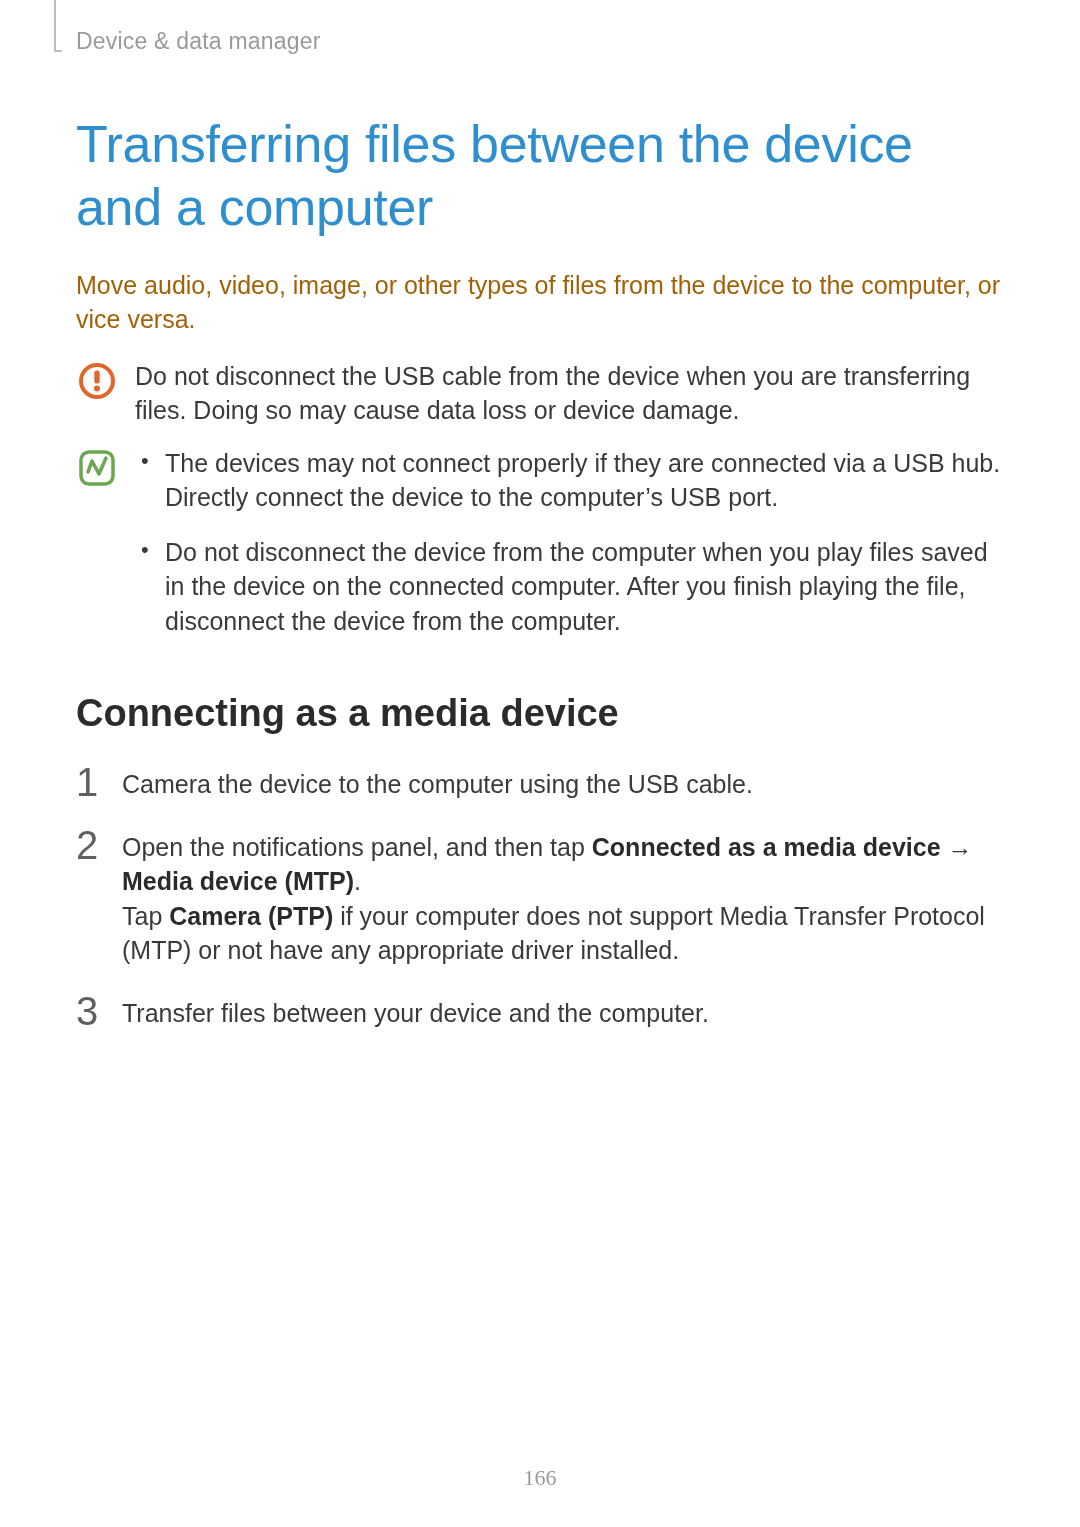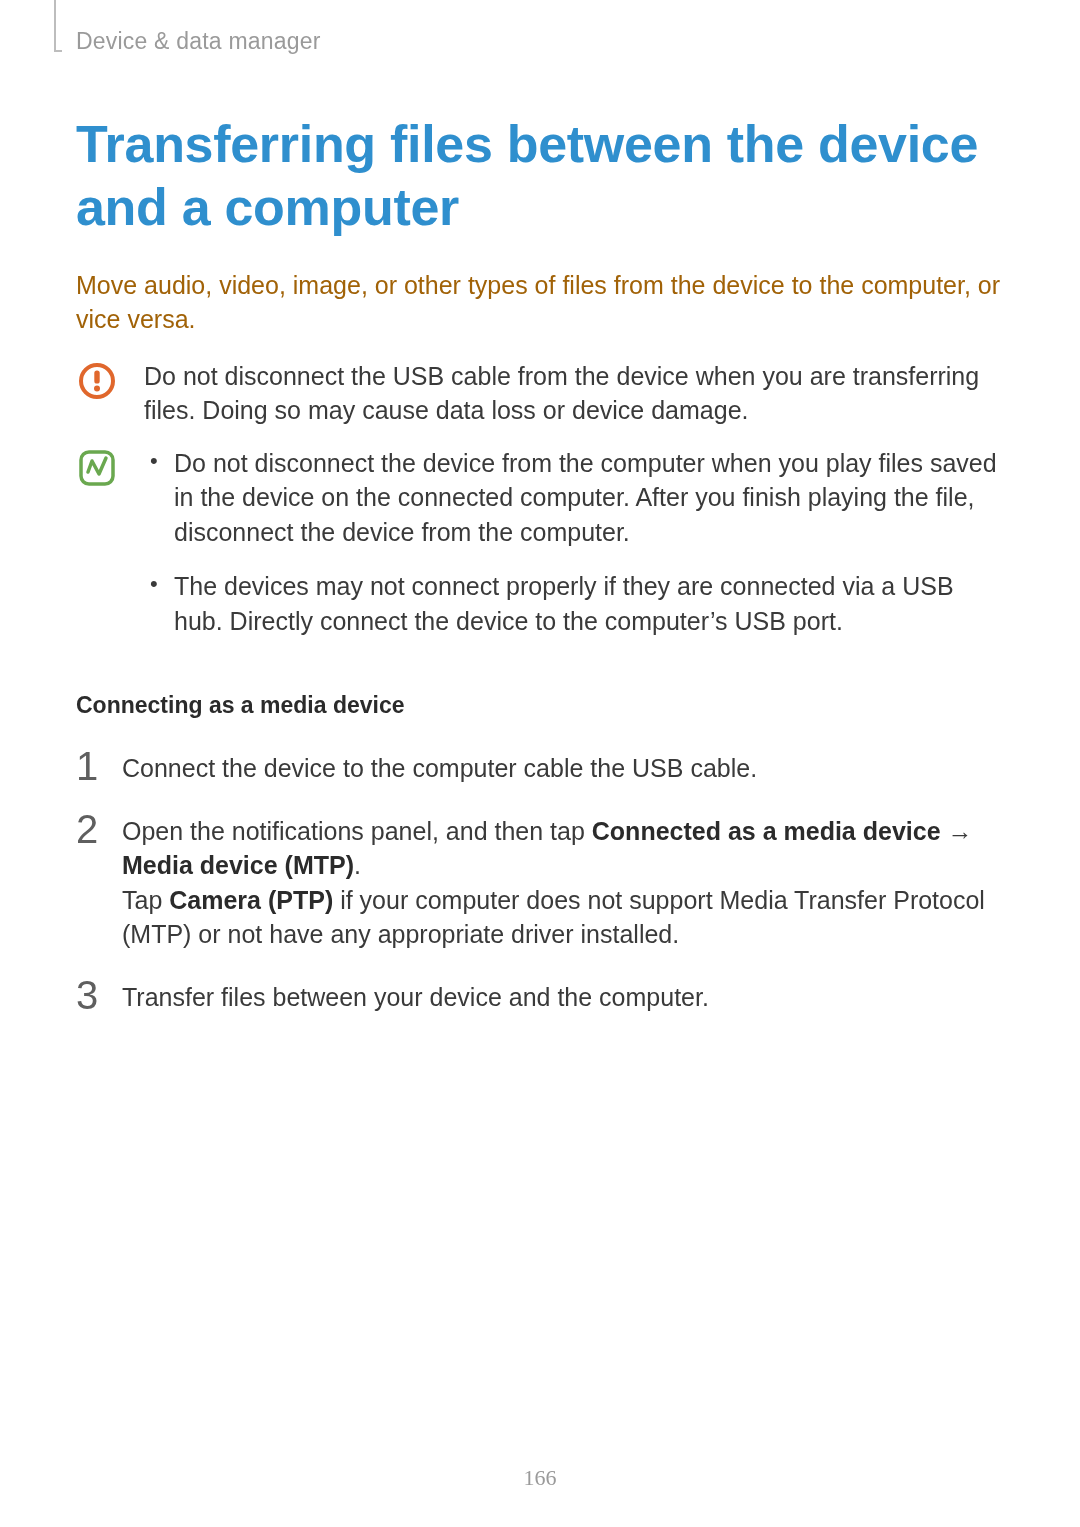--- a/index.html
+++ b/index.html
@@ -29,36 +29,36 @@
     background: #bdbdbd;
   }
   .breadcrumb {
     font-size: 23px;
     color: #9a9a9a;
     margin-bottom: 58px;
     letter-spacing: 0.2px;
   }
   h1.title {
     font-size: 52px;
-    font-weight: 700;
+    font-weight: 400;
     color: #2f8fce;
     line-height: 1.22;
     margin-bottom: 28px;
     letter-spacing: -0.3px;
   }
   p.intro {
     font-size: 25px;
     line-height: 1.38;
     color: #a16207;
     margin-bottom: 22px;
   }
   .note-block {
     display: flex;
     align-items: flex-start;
-    gap: 26px;
+    gap: 17px;
     margin-bottom: 18px;
   }
   .note-icon {
     flex: 0 0 42px;
     height: 42px;
     display: flex;
     align-items: flex-start;
     justify-content: center;
     margin-top: 2px;
   }
@@ -78,21 +78,21 @@
   }
   ul.bullets li::before {
     content: "•";
     position: absolute;
     left: 6px;
     top: 0;
     font-size: 22px;
     color: #3a3a3a;
   }
   h2.subhead {
-    font-size: 23px;
+    font-size: 38px;
     font-weight: 700;
     color: #2b2b2b;
     margin-top: 34px;
     margin-bottom: 30px;
   }
   .step {
     display: flex;
     align-items: flex-start;
     gap: 18px;
     margin-bottom: 26px;
@@ -151,32 +151,32 @@
 
   <div class="note-block">
     <div class="note-icon">
       <svg width="40" height="40" viewBox="0 0 40 40">
         <rect x="4" y="4" width="32" height="32" rx="8" fill="none" stroke="#6aa84f" stroke-width="3.5"></rect>
         <path d="M11 24 L15 13 L22 26 L29 10" fill="none" stroke="#6aa84f" stroke-width="3.5" stroke-linecap="round" stroke-linejoin="round"></path>
       </svg>
     </div>
     <div class="note-body">
       <ul class="bullets">
+        <li>The devices may not connect properly if they are connected via a USB hub. Directly connect the device to the computer’s USB port.</li>
         <li>Do not disconnect the device from the computer when you play files saved in the device on the connected computer. After you finish playing the file, disconnect the device from the computer.</li>
-        <li>The devices may not connect properly if they are connected via a USB hub. Directly connect the device to the computer’s USB port.</li>
       </ul>
     </div>
   </div>
 
   <h2 class="subhead">Connecting as a media device</h2>
 
   <div class="step">
     <div class="step-num">1</div>
     <div class="step-body">
-      <p>Connect the device to the computer cable the USB cable.</p>
+      <p>Camera the device to the computer using the USB cable.</p>
     </div>
   </div>
 
   <div class="step">
     <div class="step-num">2</div>
     <div class="step-body">
       <p>
         <span>Open the notifications panel, and then tap </span><span class="b">Connected as a media device</span><span class="arrow"> → </span><span class="b">Media device (MTP)</span><span>.</span>
       </p>
       <p>

